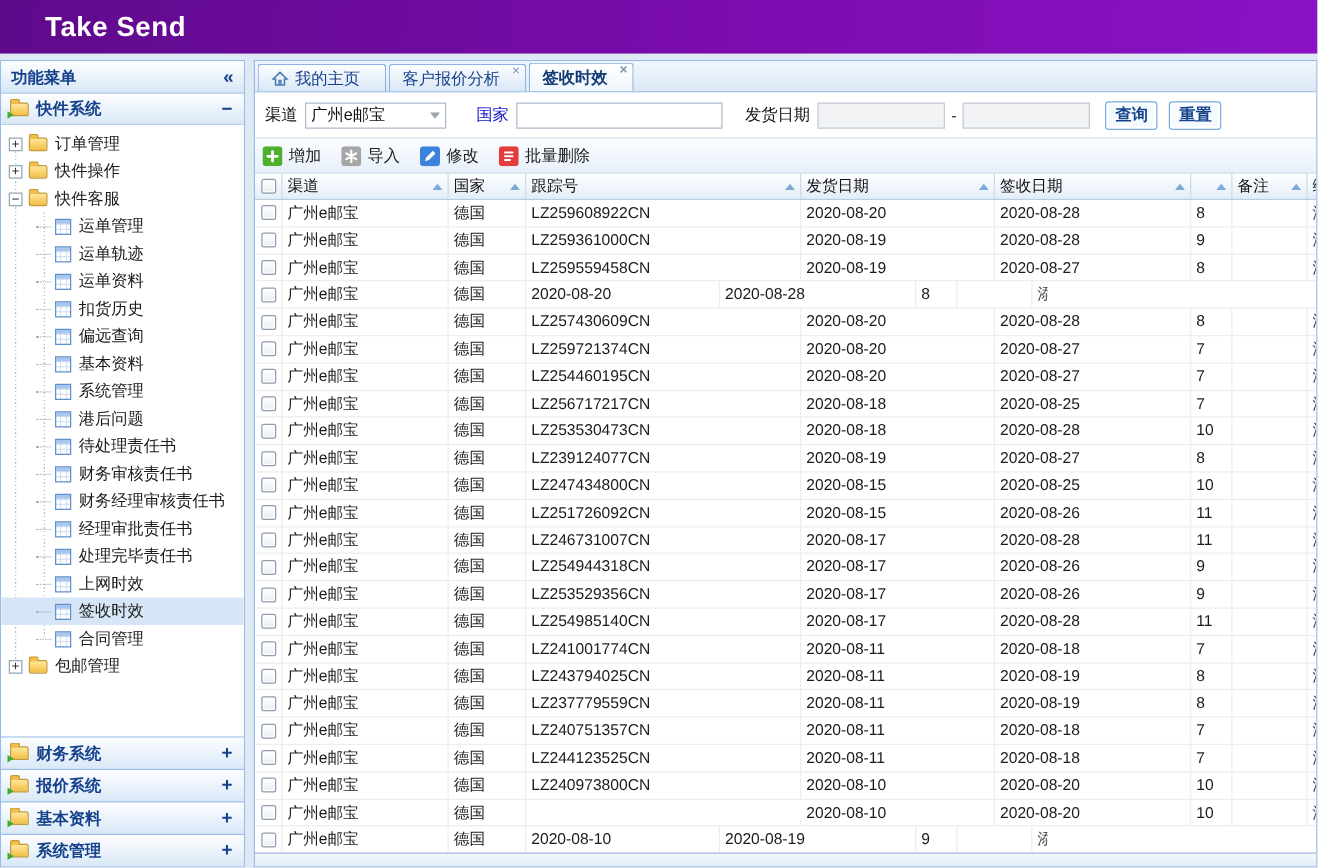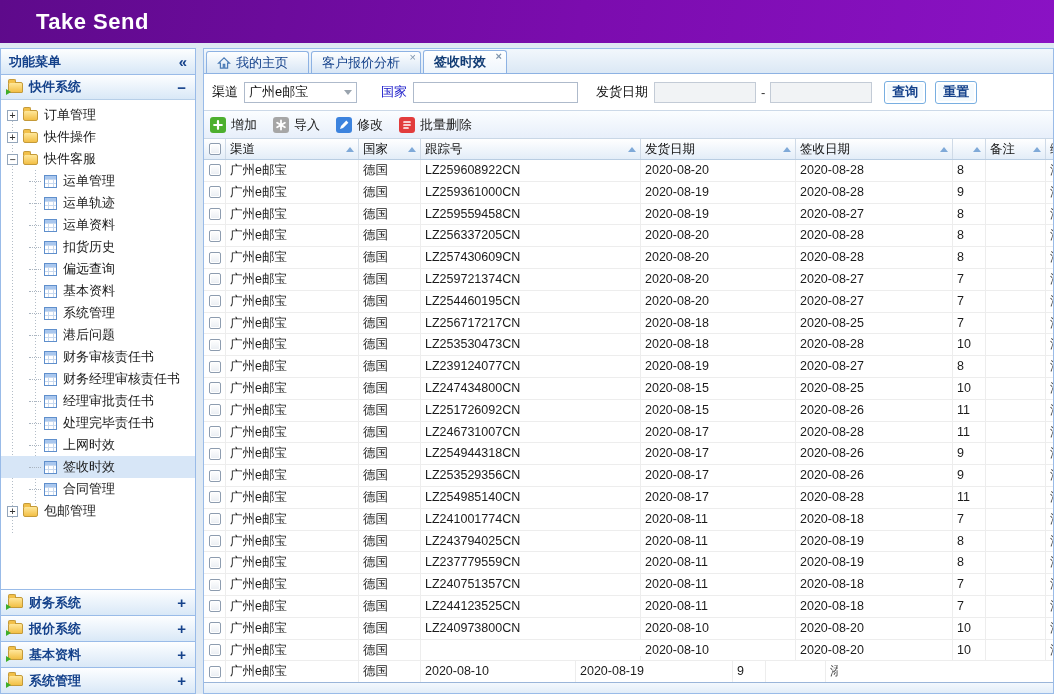--- a/index.html
+++ b/index.html
@@ -167,20 +167,25 @@
           <span class="tlabel">系统管理</span>
         </div>
         <div class="titem l2">
           <span class="connector"></span>
           <span class="gicon"></span>
           <span class="tlabel">港后问题</span>
         </div>
         <div class="titem l2">
           <span class="connector"></span>
           <span class="gicon"></span>
+          <span class="tlabel">待处理责任书</span>
+        </div>
+        <div class="titem l2">
+          <span class="connector"></span>
+          <span class="gicon"></span>
           <span class="tlabel">财务审核责任书</span>
         </div>
         <div class="titem l2">
           <span class="connector"></span>
           <span class="gicon"></span>
           <span class="tlabel">财务经理审核责任书</span>
         </div>
         <div class="titem l2">
           <span class="connector"></span>
           <span class="gicon"></span>
@@ -389,21 +394,20 @@
             <div class="gcell" style="width: 33px;">8</div>
             <div class="gcell" style="width: 60px;"></div>
             <div class="gcell last" style="width: 12px;">添加</div>
           </div>
           <div class="grow">
             <div class="gcell chk" style="width: 22px;">
               <span class="cb"></span>
             </div>
             <div class="gcell" style="width: 133px;">广州e邮宝</div>
             <div class="gcell" style="width: 62px;">德国</div>
-            <div class="gcell" style="width: 220px;">LZ256337205CN</div>
             <div class="gcell" style="width: 155px;">2020-08-20</div>
             <div class="gcell" style="width: 157px;">2020-08-28</div>
             <div class="gcell" style="width: 33px;">8</div>
             <div class="gcell" style="width: 60px;"></div>
             <div class="gcell last" style="width: 12px;">添加</div>
           </div>
           <div class="grow">
             <div class="gcell chk" style="width: 22px;">
               <span class="cb"></span>
             </div>

